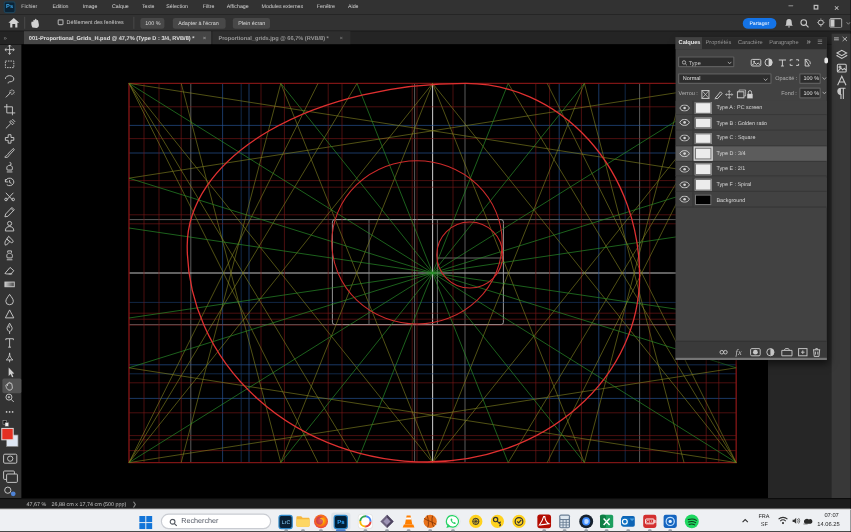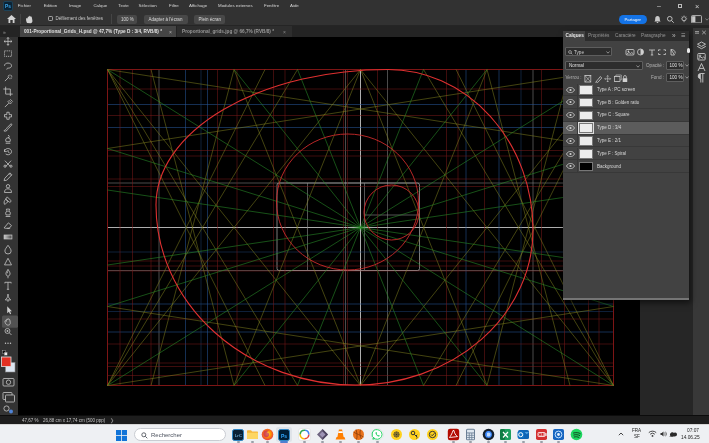--- a/index.html
+++ b/index.html
@@ -456,20 +456,37 @@
       <div class="abs" style="left:0;top:129.3px;width:126px;height:12.8px;background:#424242;border-bottom:1px solid #383838">
 <svg class="abs" style="left:3px;top:3.2px" width="9" height="6" viewBox="0 0 9 6">
           <path d="M0.5 3 C1.5 1 3 0.5 4.5 0.5 C6 0.5 7.5 1 8.5 3 C7.5 5 6 5.5 4.5 5.5 C3 5.5 1.5 5 0.5 3 Z" fill="none" stroke="#d2d2d2" stroke-width="0.8"></path>
           <circle cx="4.5" cy="3" r="1.1" fill="#d2d2d2"></circle>
         </svg>
 <div class="abs" style="left:13.5px;top:0;width:1px;height:12.8px;background:#383838"></div>
 <div class="abs" style="left:16px;top:1.6px;width:13.5px;height:9.5px;background:#000;border:0.5px solid #777"></div>
 <span class="tx" style="left:34px;top:3.4px;font-size:4.5px;color:#d8d8d8">Background</span>
       </div>
 <div class="abs" style="left:0;top:267px;width:126px;height:1.5px;background:#757575"></div>
+<div class="abs" style="left:0;top:252.5px;width:126px;height:14.5px;background:#3a3a3a;border-top:1px solid #333">
+<svg class="abs" style="left:36px;top:4px" width="88" height="9" viewBox="0 0 88 9">
+ <g fill="none" stroke="#c6c6c6" stroke-width="0.8">
+  <circle cx="2.5" cy="4.5" r="1.5"></circle>
+            <circle cx="5.5" cy="4.5" r="1.5"></circle>
+  <rect x="26.5" y="1.5" width="8" height="6" rx="1"></rect>
+            <circle cx="30.5" cy="4.5" r="2" fill="#c6c6c6" stroke="none"></circle>
+  <circle cx="43" cy="4.5" r="3"></circle>
+            <path d="M43 1.5 A3 3 0 0 1 43 7.5 Z" fill="#c6c6c6" stroke="none"></path>
+  <path d="M52.5 3 V7.5 H61 V3 Z M54.5 3 L55.5 1.5 H58 L59 3"></path>
+  <rect x="66.5" y="1.5" width="7" height="6"></rect>
+            <path d="M70 3 V6 M68.5 4.5 H71.5"></path>
+  <path d="M78.5 2.5 H84.5 M79 2.5 L79.5 8 H83.5 L84 2.5 M80.8 2.5 V1.5 H82.2 V2.5 M80.5 4 V6.5 M82.5 4 V6.5"></path>
+ </g>
+ <text x="14" y="7" font-size="7" font-style="italic" fill="#c6c6c6" font-family="Liberation Serif">fx</text>
+</svg>
+      </div>
 </div>
 <div class="abs" style="left:0;top:423.5px;width:709px;height:19.5px;background:#eef0f3;border-top:0.8px solid #d5d5d5">
       <svg class="abs" style="left:116px;top:5px" width="11" height="11" viewBox="0 0 11 11">
 <rect x="0" y="0" width="5.1" height="5.1" fill="#1174d8"></rect>
         <rect x="5.9" y="0" width="5.1" height="5.1" fill="#1174d8"></rect>
 <rect x="0" y="5.9" width="5.1" height="5.1" fill="#1174d8"></rect>
         <rect x="5.9" y="5.9" width="5.1" height="5.1" fill="#1174d8"></rect>
       </svg>
       <div class="abs" style="left:134px;top:3px;width:92px;height:13.5px;background:#fff;border:0.8px solid #c9ccd2;border-radius:7px">
 <svg class="abs" style="left:6px;top:3.2px" width="7" height="7" viewBox="0 0 7 7">

